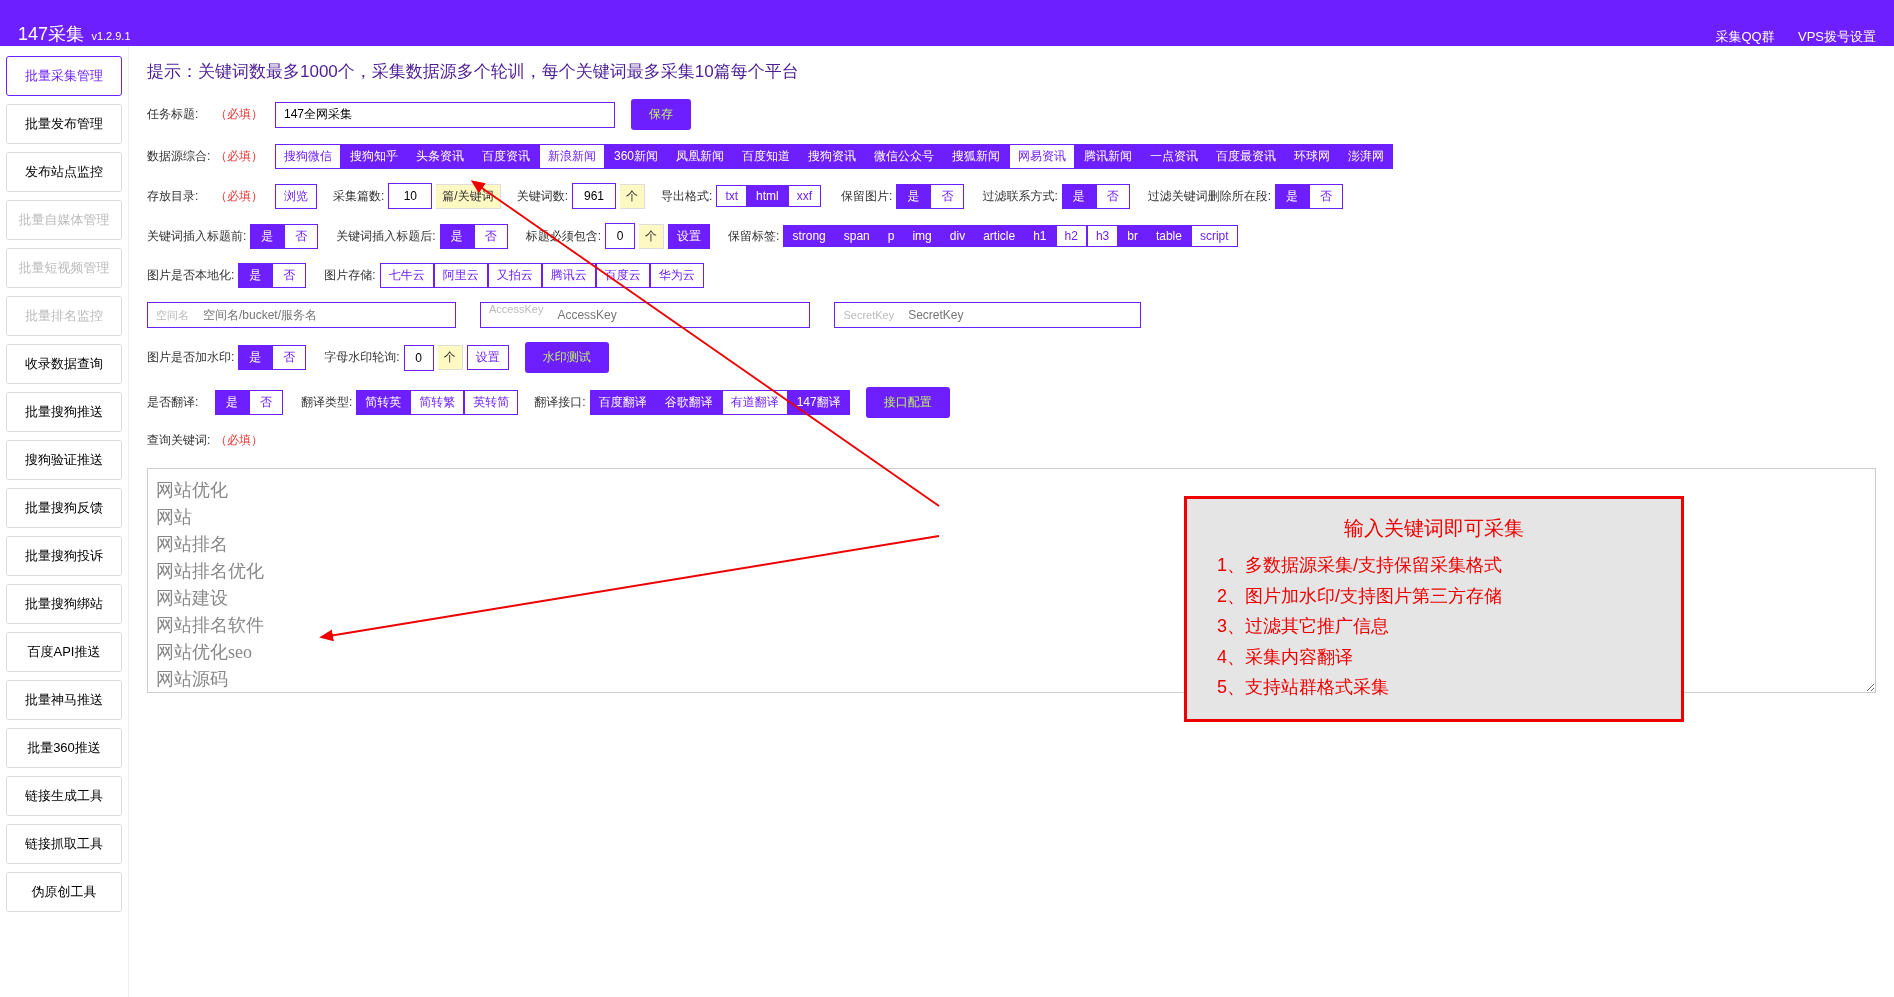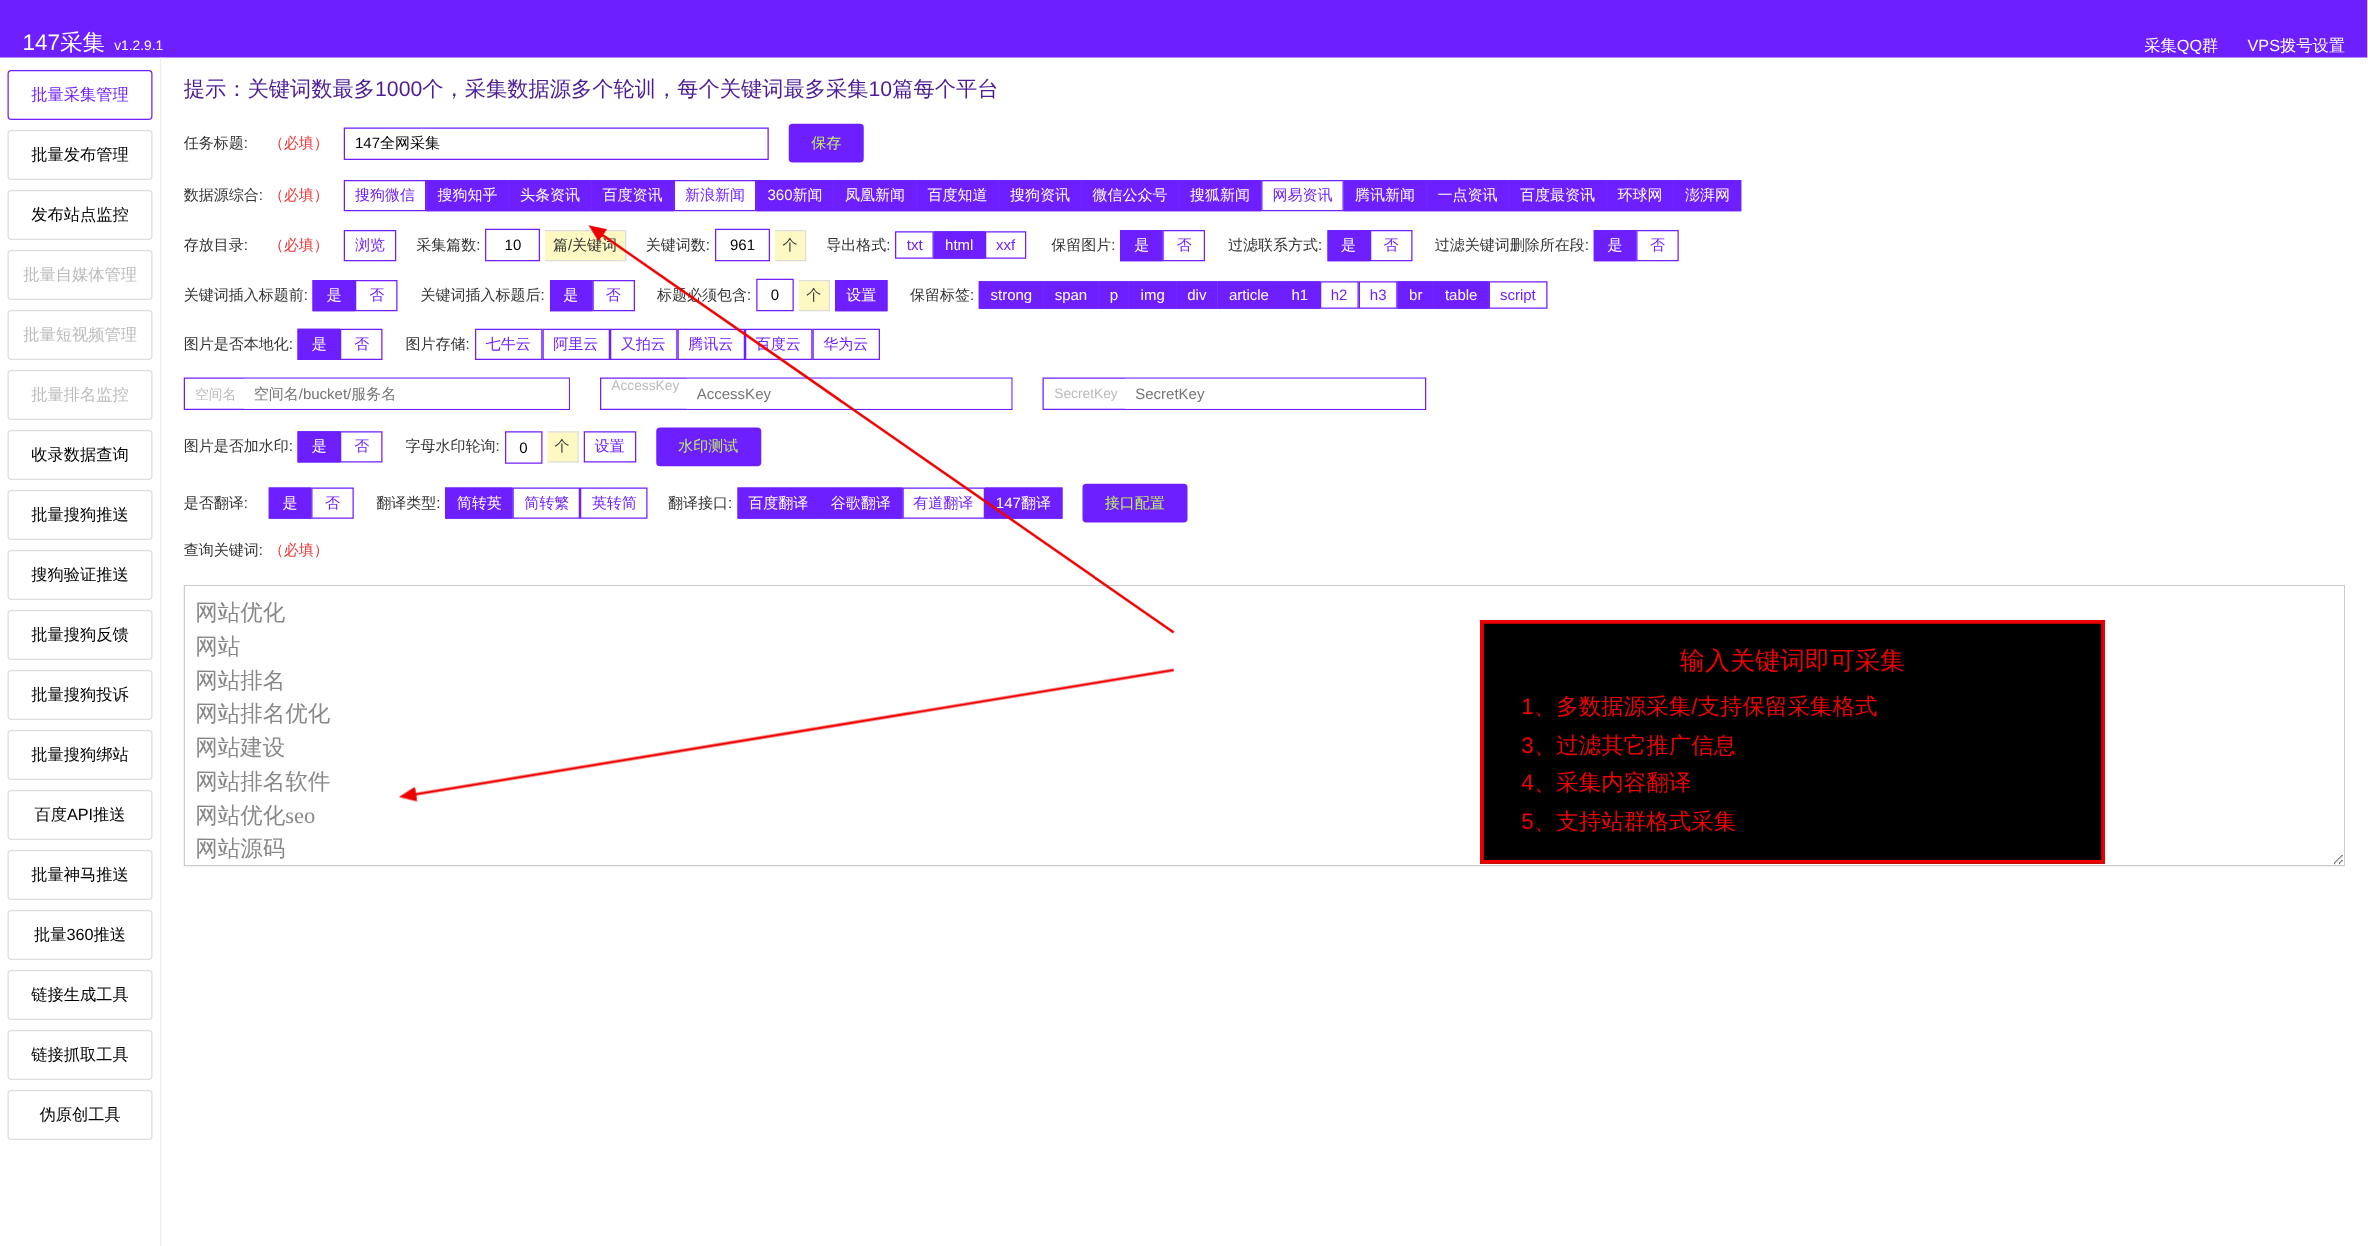--- a/index.html
+++ b/index.html
@@ -22,21 +22,21 @@
 .btn-primary{background:#6e1fff;color:#bef264;border:none;padding:7px 18px;border-radius:3px;cursor:pointer;font-size:12px;margin-left:12px}
 .tag{display:inline-block;border:1px solid #6e1fff;padding:3px 8px;font-size:12px;cursor:pointer;color:#6e1fff}
 .tag.on{background:#6e1fff;color:#fff}
 .seg{display:inline-flex;margin-right:14px}
 .seg .opt{border:1px solid #6e1fff;padding:3px 10px;font-size:12px;cursor:pointer;color:#6e1fff}
 .seg .opt.on{background:#6e1fff;color:#fff}
 .num-in{width:44px;text-align:center}
 .unit{border:1px solid #ddd;border-left:none;padding:3px 6px;font-size:12px;background:#fef9c3}
 .ph{color:#bbb;font-size:11px;padding-right:6px}
 .kw-area{width:100%;min-height:225px;border:1px solid #ccc;padding:8px;font-size:18px;color:#888;line-height:1.5;resize:vertical;font-family:Liberation Serif, serif;outline:none}
-.overlay-box{position:absolute;border:3px solid #e00;background:#000000;padding:16px 30px;right:210px;top:450px;width:500px}
+.overlay-box{position:absolute;border:3px solid #e00;background:#e5e5e5;padding:16px 30px;right:210px;top:450px;width:500px}
 .ov-title{color:#e00;font-size:20px;text-align:center;margin-bottom:8px}
 .ov-li{color:#e00;font-size:18px;line-height:1.7}
 svg.arrow{position:absolute;pointer-events:none}
 </style>
 </head>
 <body>
 
 <div class="header">
   <div>
     <span class="title">147采集</span>
@@ -209,20 +209,21 @@
 网站搭建
 网站排名查询
 网站优化培训
 seo是什么意思</textarea>
 
     
     <div class="overlay-box">
       <div class="ov-title">输入关键词即可采集</div>
       <div id="ovlist">
           <div class="ov-li">1、多数据源采集/支持保留采集格式</div>
+          <div class="ov-li">2、图片加水印/支持图片第三方存储</div>
           <div class="ov-li">3、过滤其它推广信息</div>
           <div class="ov-li">4、采集内容翻译</div>
           <div class="ov-li">5、支持站群格式采集</div>
         </div>
     </div>
     <svg class="arrow" style="left:340px;top:130px" width="480" height="340">
       <defs>
           <marker id="ah1" markerWidth="10" markerHeight="10" refX="2" refY="3" orient="auto">
             <path d="M0,0 L0,6 L7,3 z" fill="#e00"></path>
           </marker>

